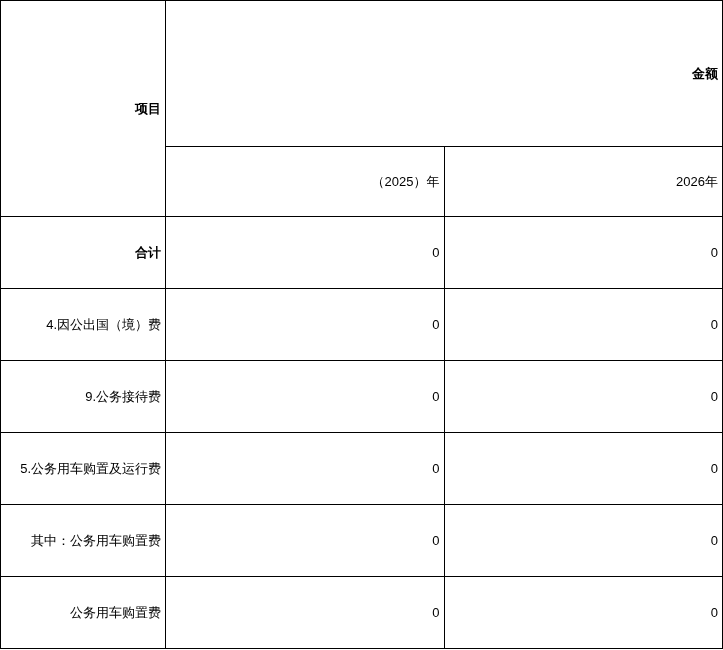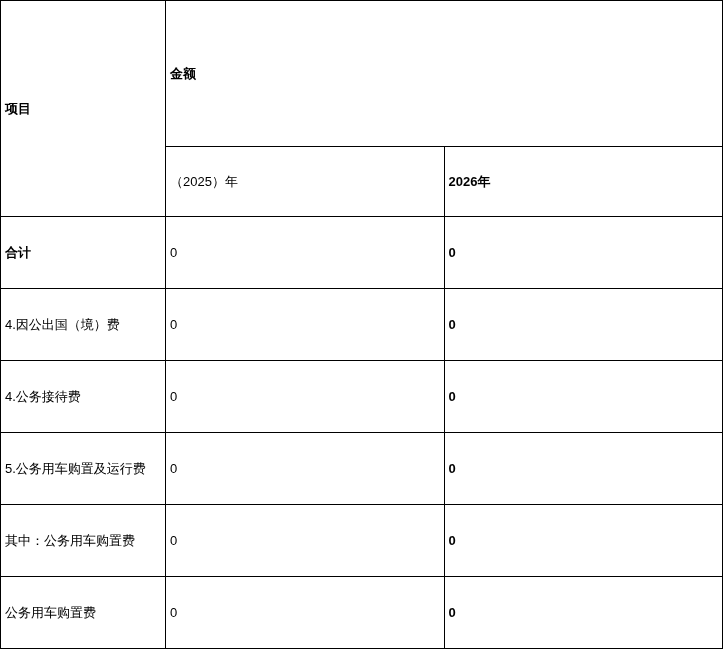--- a/index.html
+++ b/index.html
@@ -19,30 +19,30 @@
     position: relative;
     overflow: hidden;
   }
   table.budget-table {
     border-collapse: collapse;
     table-layout: fixed;
     width: 723px;
   }
   table.budget-table td {
     border: 1px solid #000000;
-    text-align: left;
+    text-align: right;
     vertical-align: middle;
     font-size: 13px;
     line-height: 19px;
     padding: 2px 4px;
     box-sizing: border-box;
   }
   td.col-item { width: 165px; }
   td.col-y1   { width: 275px; }
-  td.col-y2   { width: 309px; font-weight: bold; }
+  td.col-y2   { width: 309px; }
   .r-head    { height: 146px; }
   .r-sub     { height: 70px; }
   .r-total   { height: 72px; margin-top: 33px; }
   .r-data    { height: 72px; }
   .bold { font-weight: bold; }
   .amount { font-size: 12px; }
   .label-item { font-size: 13px; }
   .head-label { font-weight: bold; font-size: 13px; }
 </style>
 </head>
@@ -66,21 +66,21 @@
         <td class="col-y2 r-total amount">0</td>
       </tr>
 
       <tr>
         <td class="col-item r-data label-item">4.因公出国（境）费</td>
         <td class="col-y1 r-data amount">0</td>
         <td class="col-y2 r-data amount">0</td>
       </tr>
 
       <tr>
-        <td class="col-item r-data label-item">4.公务接待费</td>
+        <td class="col-item r-data label-item">9.公务接待费</td>
         <td class="col-y1 r-data amount">0</td>
         <td class="col-y2 r-data amount">0</td>
       </tr>
 
       <tr>
         <td class="col-item r-data label-item">5.公务用车购置及运行费</td>
         <td class="col-y1 r-data amount">0</td>
         <td class="col-y2 r-data amount">0</td>
       </tr>
 

